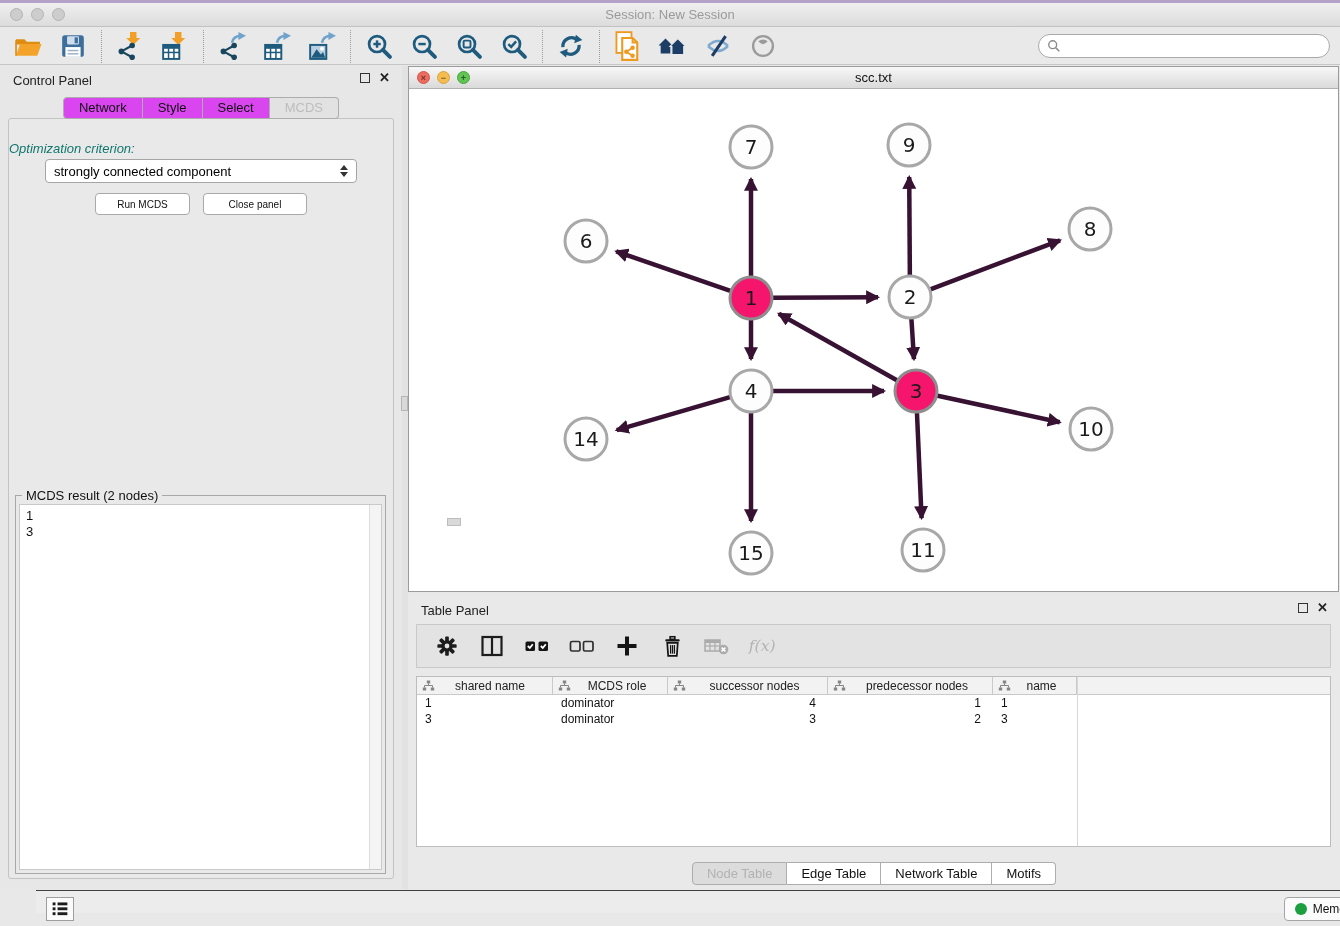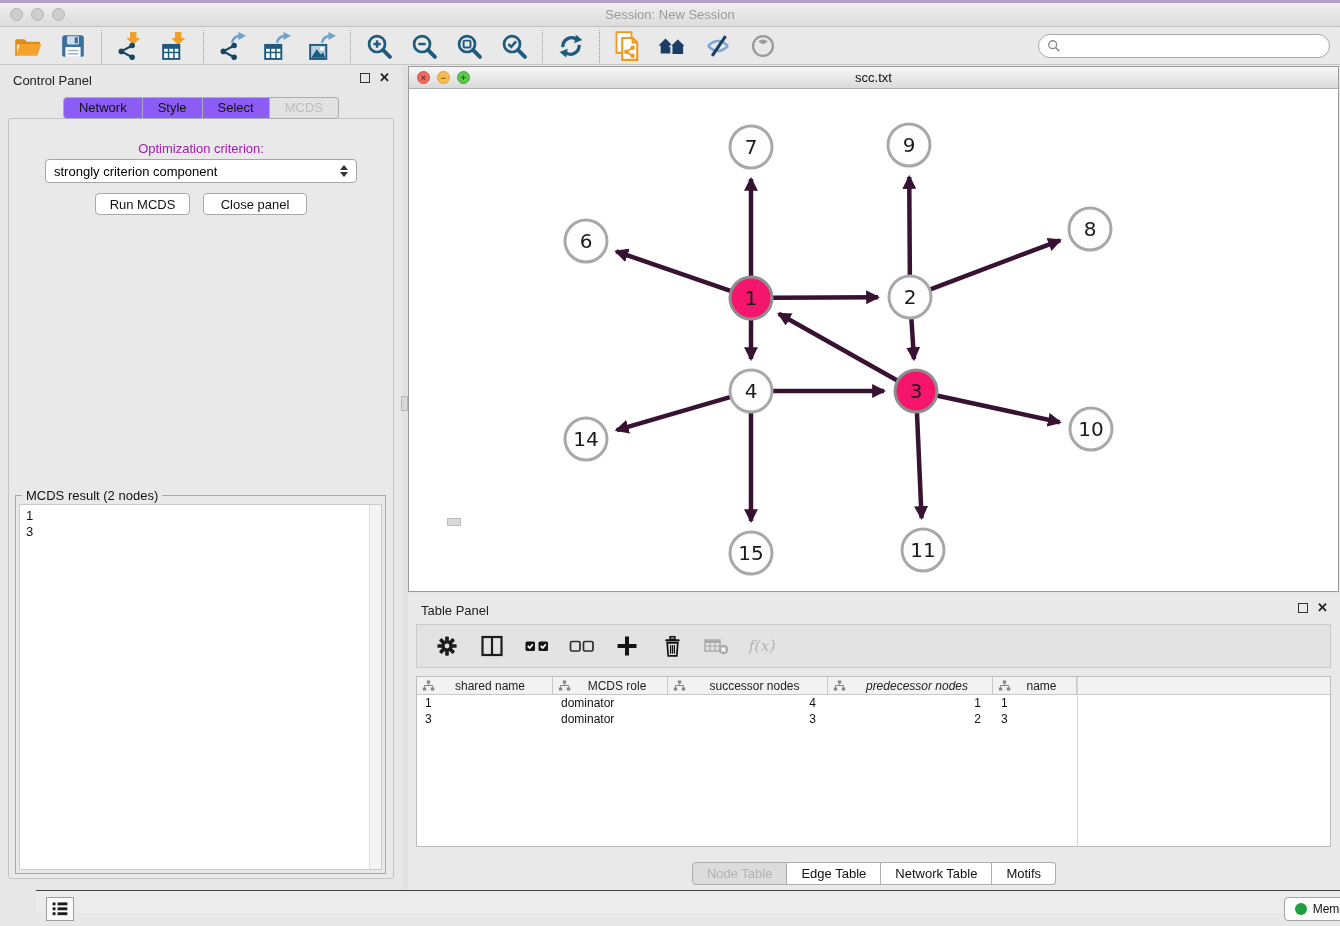--- a/index.html
+++ b/index.html
@@ -26,37 +26,37 @@
 
   
   .control-panel { position:absolute; left:0; top:66px; width:402px; height:823px; background:#e7e7e7; }
   .panel-head { position:relative; height:28px;padding-left:8px; }
   .panel-head .ph-title { position:absolute; left:13px; top:7px; font-size:13px; color:#222; }
   .ph-icons { position:absolute; right:12px; top:7px; display:flex; gap:9px; align-items:center; }
   .float-ic { width:10px; height:10px; border:1.5px solid #333; }
   .close-ic { font-size:13px; font-weight:bold; color:#222; line-height:10px; }
 
   .cp-tabs { position:absolute; left:0; right:0; top:31px; display:flex; justify-content:center; z-index:2; }
-  .cptab { height:22px; padding:0 15px; background:#8b5cf6; border:1px solid #adadad; border-left:none;
+  .cptab { height:22px; padding:0 15px; background:#d946ef; border:1px solid #adadad; border-left:none;
     font-size:13px; line-height:20px; color:#111; }
   .cptab:first-child { border-left:1px solid #adadad; border-radius:4px 0 0 4px; }
   .cptab:last-child { border-radius:0 4px 4px 0; }
   .cptab.active { background:#e2e2e2; color:#bdbdbd; }
 
   .cp-box { position:absolute; left:8px; right:8px; top:52px; bottom:10px; background:#e9e9e9;
     border:1px solid #c3c3c3; border-radius:3px; }
-  .opt-label { margin-top:22px; text-align:center; font-size:13px; color:#a21caf; }
+  .opt-label { margin-top:22px; text-align:left; font-size:13px; color:#0f766e;font-style:italic; }
   .dropdown { position:absolute; left:36px; top:40px; width:312px; height:24px; background:#fff;
     border:1px solid #a5a5a5; border-radius:4px; display:flex; align-items:center; padding:0 8px; font-size:13px; }
   .dd-text { flex:1; }
   .dd-arrows { display:flex; flex-direction:column; gap:2px; }
   .dd-arrows .up { width:0;height:0;border-left:4px solid transparent;border-right:4px solid transparent;border-bottom:5px solid #333; }
   .dd-arrows .down { width:0;height:0;border-left:4px solid transparent;border-right:4px solid transparent;border-top:5px solid #333; }
   .btn { position:absolute; height:22px; background:#fff; border:1px solid #a9a9a9; border-radius:4px;
-    font-size:13px; color:#111; display:flex; align-items:center; justify-content:center; }
+    font-size:10px; color:#111; display:flex; align-items:center; justify-content:center; }
   .btn-run { left:86px; top:74px; width:95px; }
   .btn-close { left:194px; top:74px; width:104px; }
 
   .fieldset { position:absolute; left:6px; right:7px; top:376px; bottom:4px; border:1px solid #a8a8a8; }
   .fs-legend { position:absolute; left:6px; top:-8px; background:#e9e9e9; padding:0 4px; font-size:13px; color:#111; }
   .fs-inner { position:absolute; left:3px; right:3px; top:8px; bottom:3px; background:#fff; border:1px solid #c9c9c9; display:flex; }
   .fs-text { flex:1; font-size:13px; color:#111; padding:3px 6px; white-space:pre; line-height:16px; }
   .fs-scroll { width:12px; background:#f4f4f4; border-left:1px solid #ddd; }
 
   
@@ -302,21 +302,21 @@
     </div>
     <div class="cp-tabs" id="cp-tabs">
         <div class="cptab">Network</div>
         <div class="cptab">Style</div>
         <div class="cptab">Select</div>
         <div class="cptab active">MCDS</div>
       </div>
     <div class="cp-box">
       <div class="opt-label">Optimization criterion:</div>
       <div class="dropdown">
-        <div class="dd-text">strongly criterion component</div>
+        <div class="dd-text">strongly connected component</div>
         <div class="dd-arrows">
             <div class="up"></div>
             <div class="down"></div>
           </div>
       </div>
       <div class="btn btn-run">Run MCDS</div>
       <div class="btn btn-close">Close panel</div>
       <div class="fieldset">
         <div class="fs-legend">MCDS result (2 nodes)</div>
         <div class="fs-inner">
@@ -515,21 +515,21 @@
             <svg viewBox="0 0 13 12" width="13" height="12">
               <g fill="#858585">
                 <rect x="4.8" y="0.5" width="3.4" height="3"></rect>
                 <rect x="0.8" y="7.5" width="3.4" height="3"></rect>
                 <rect x="8.8" y="7.5" width="3.4" height="3"></rect>
               </g>
               <path d="M6.5 3.5 v2 M2.5 7.5 v-2 h8 v2" fill="none" stroke="#858585" stroke-width="1"></path>
             </svg>
             <span style="margin-left:14px">successor nodes</span>
           </div>
-          <div class="th-cell" style="width: 165px; font-style: italic;">
+          <div class="th-cell" style="width: 165px;">
             <svg viewBox="0 0 13 12" width="13" height="12">
               <g fill="#858585">
                 <rect x="4.8" y="0.5" width="3.4" height="3"></rect>
                 <rect x="0.8" y="7.5" width="3.4" height="3"></rect>
                 <rect x="8.8" y="7.5" width="3.4" height="3"></rect>
               </g>
               <path d="M6.5 3.5 v2 M2.5 7.5 v-2 h8 v2" fill="none" stroke="#858585" stroke-width="1"></path>
             </svg>
             <span style="margin-left:14px">predecessor nodes</span>
           </div>

